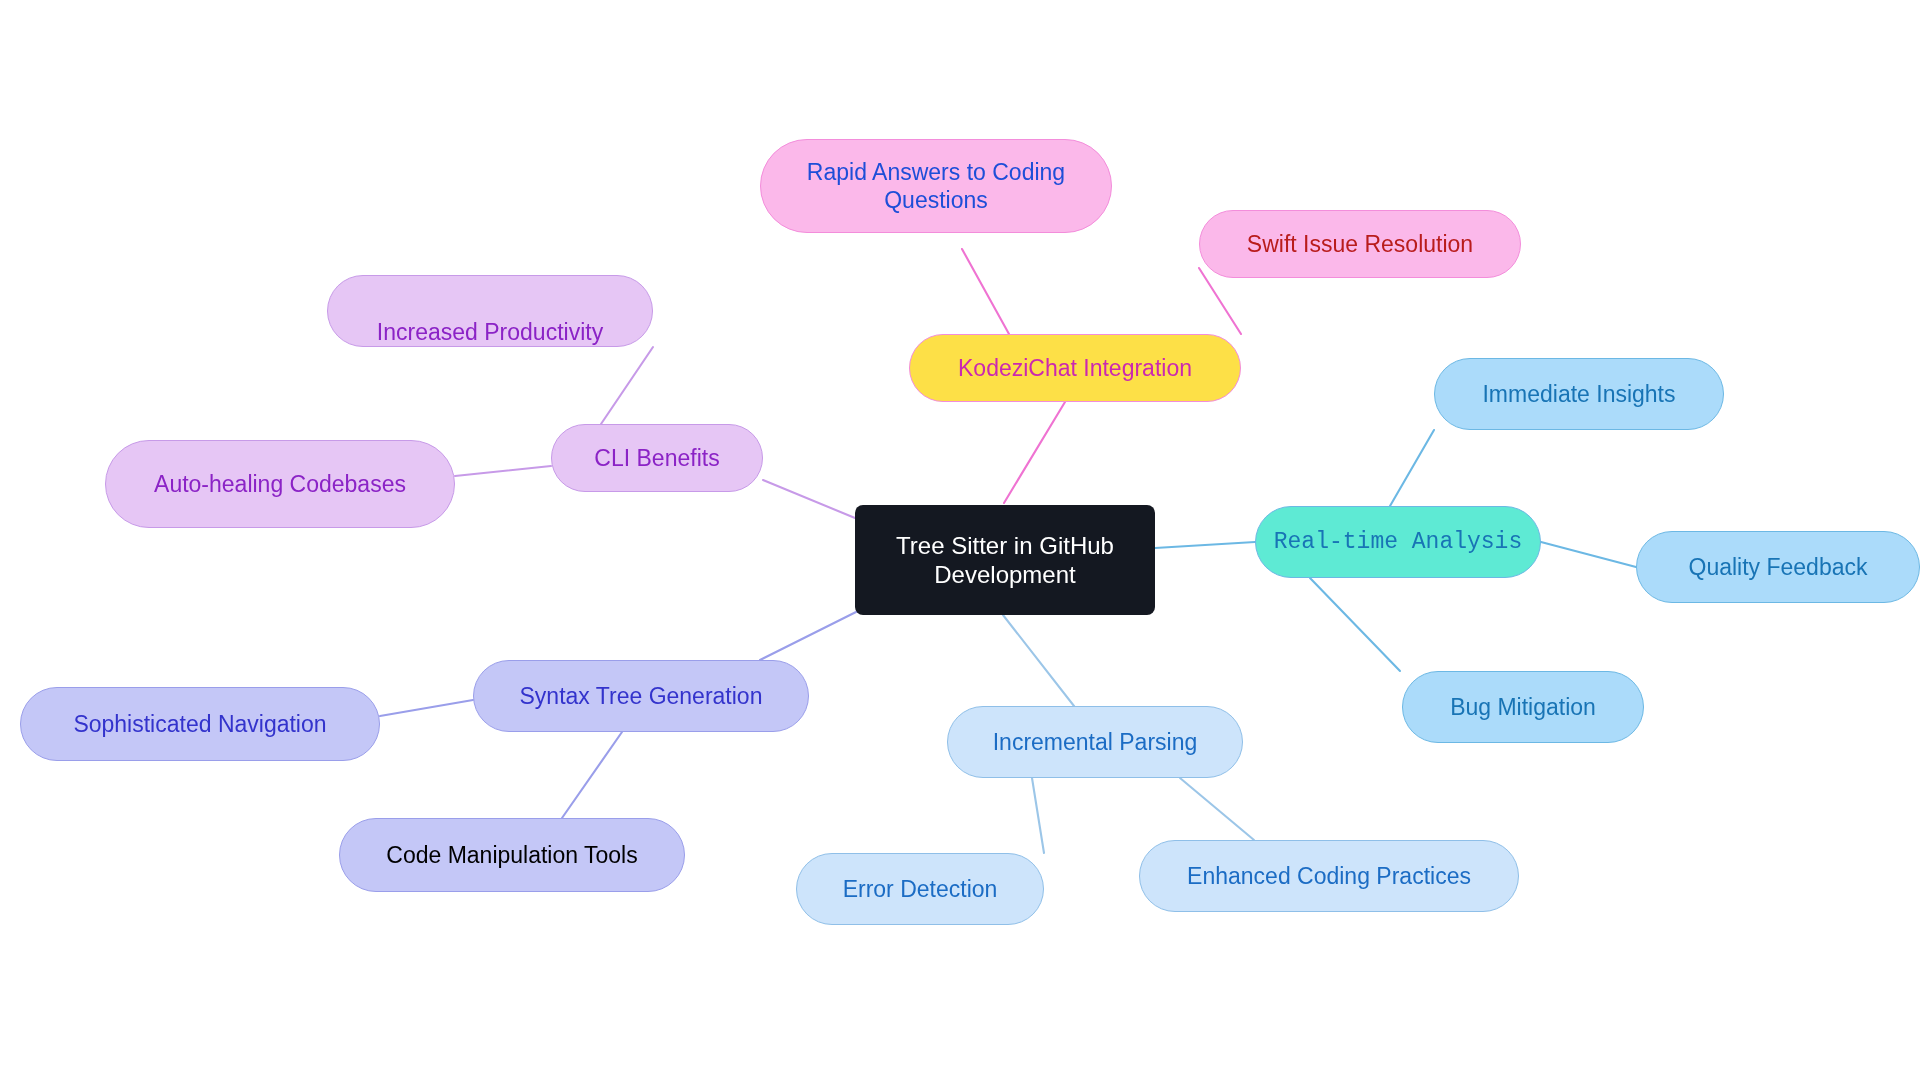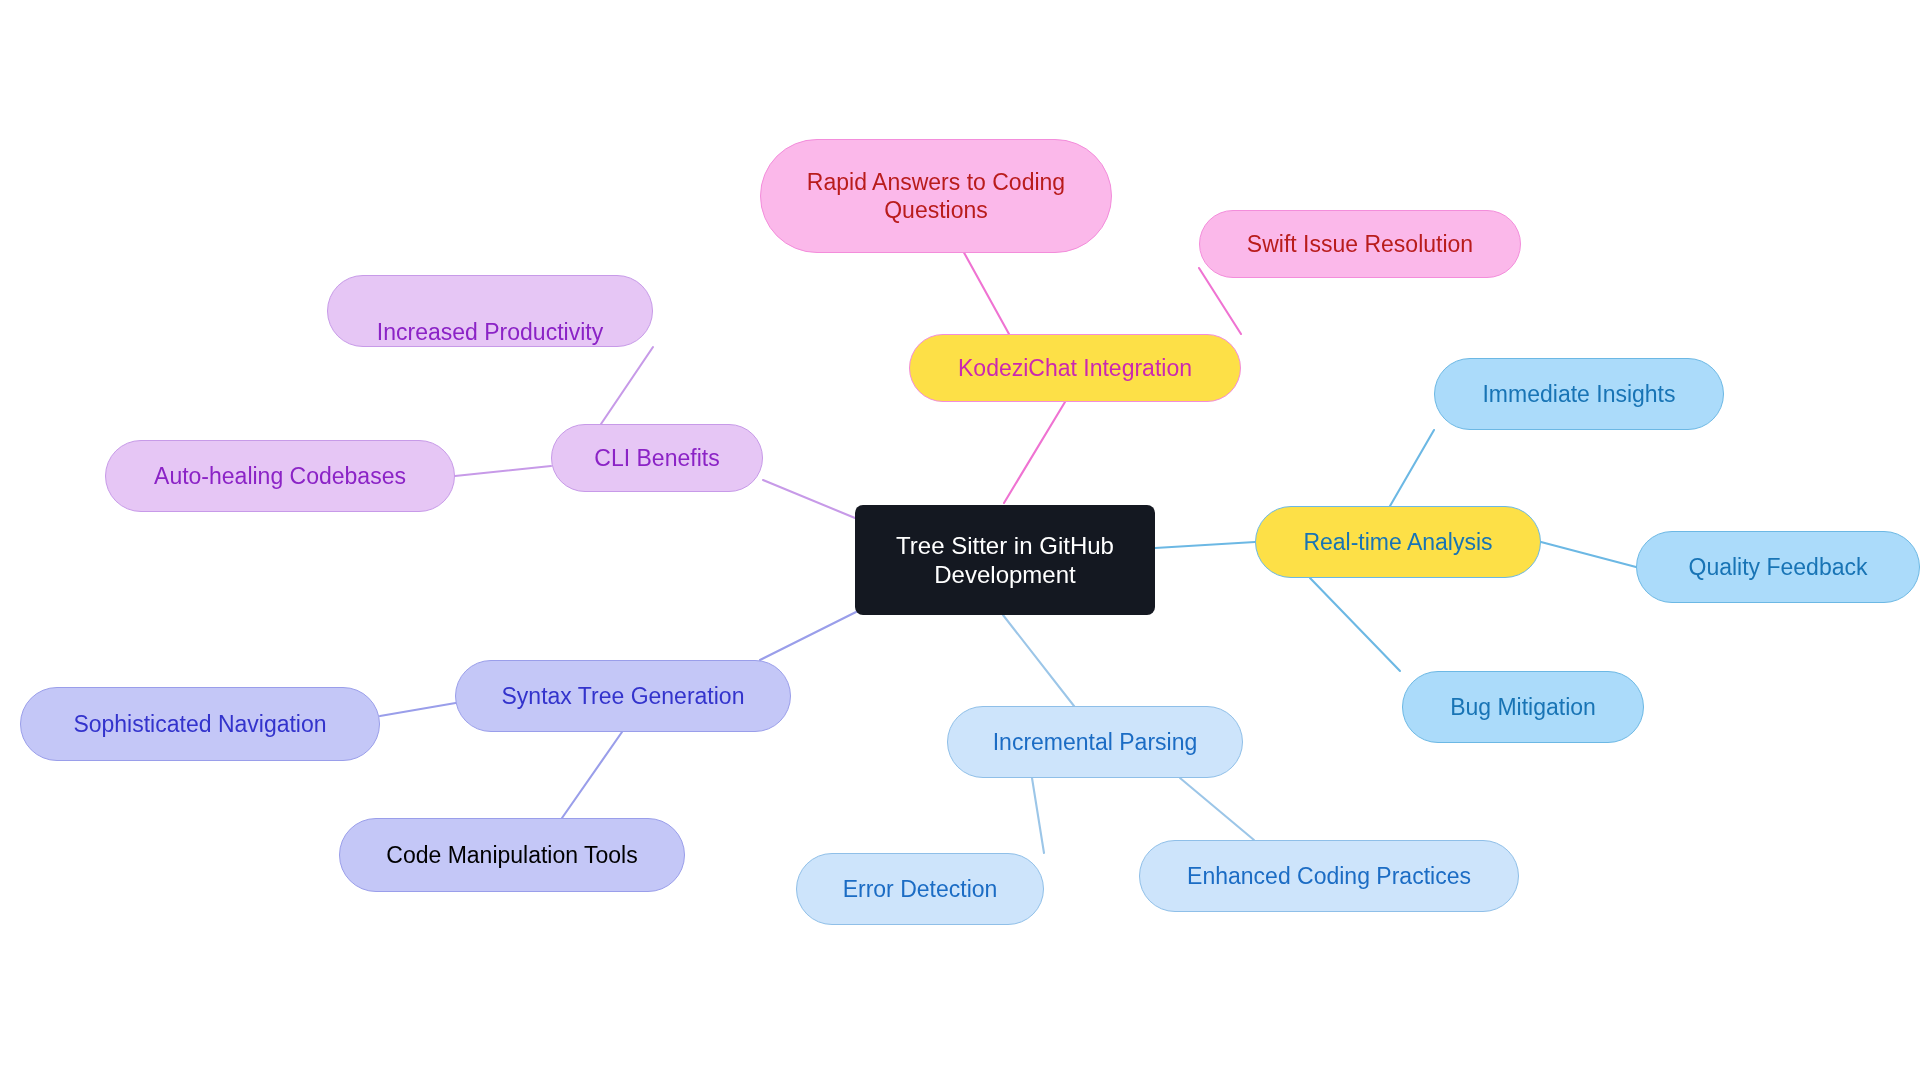--- a/index.html
+++ b/index.html
@@ -66,30 +66,30 @@
       <line x1="1003" y1="615" x2="1074" y2="706" stroke="#9cc6e8" stroke-width="2.1" stroke-linecap="round"></line>
       <line x1="1044" y1="853" x2="1032" y2="778" stroke="#9cc6e8" stroke-width="2.1" stroke-linecap="round"></line>
       <line x1="1180" y1="778" x2="1254" y2="840" stroke="#9cc6e8" stroke-width="2.1" stroke-linecap="round"></line>
       <line x1="862" y1="609" x2="760" y2="660" stroke="#9a9eea" stroke-width="2.1" stroke-linecap="round"></line>
       <line x1="380" y1="716" x2="473" y2="700" stroke="#9a9eea" stroke-width="2.1" stroke-linecap="round"></line>
       <line x1="562" y1="818" x2="622" y2="732" stroke="#9a9eea" stroke-width="2.1" stroke-linecap="round"></line>
     </svg>
   <div id="node-layer">
       <div class="node root" style="left: 855px; top: 505px; width: 300px; height: 110px; background: rgb(20, 24, 33); color: rgb(255, 255, 255); border-color: rgb(20, 24, 33); font-size: 24px;"><span>Tree Sitter in GitHub Development</span></div>
       <div class="node branch" style="left: 909px; top: 334px; width: 332px; height: 68px; background: #fde047; color: rgb(203, 40, 176); border-color: rgb(243, 141, 219); font-size: 23px;"><span>KodeziChat Integration</span></div>
-      <div class="node leaf" style="left: 760px; top: 139px; width: 352px; height: 114px; background: rgb(251, 184, 234); color: #b91c1c; border-color: rgb(243, 141, 219); font-size: 23px;"><span>Rapid Answers to Coding
+      <div class="node leaf" style="left: 760px; top: 139px; width: 352px; height: 94px; background: rgb(251, 184, 234); color: #1d4ed8; border-color: rgb(243, 141, 219); font-size: 23px;"><span>Rapid Answers to Coding
 Questions</span></div>
       <div class="node leaf" style="left: 1199px; top: 210px; width: 322px; height: 68px; background: rgb(251, 184, 234); color: #b91c1c; border-color: rgb(243, 141, 219); font-size: 23px;"><span>Swift Issue Resolution</span></div>
       <div class="node branch" style="left: 551px; top: 424px; width: 212px; height: 68px; background: rgb(230, 198, 245); color: rgb(139, 35, 198); border-color: rgb(199, 154, 232); font-size: 23px;"><span>CLI Benefits</span></div>
       <div class="node leaf" style="left: 327px; top: 275px; width: 326px; height: 72px; background: rgb(230, 198, 245); color: rgb(139, 35, 198); border-color: rgb(199, 154, 232); font-size: 23px; align-items: flex-end;"><span>Increased Productivity</span></div>
-      <div class="node leaf" style="left: 105px; top: 440px; width: 350px; height: 72px; background: rgb(230, 198, 245); color: rgb(139, 35, 198); border-color: rgb(199, 154, 232); font-size: 23px;"><span>Auto-healing Codebases</span></div>
-      <div class="node branch" style="left: 1255px; top: 506px; width: 286px; height: 72px; background: #fde047; color: rgb(24, 116, 181); border-color: rgb(108, 184, 228); font-size: 23px;"><span>Real-time Analysis</span></div>
+      <div class="node leaf" style="left: 105px; top: 440px; width: 350px; height: 88px; background: rgb(230, 198, 245); color: rgb(139, 35, 198); border-color: rgb(199, 154, 232); font-size: 23px;"><span>Auto-healing Codebases</span></div>
+      <div class="node branch" style="left: 1255px; top: 506px; width: 286px; height: 72px; background: #5eead4; color: rgb(24, 116, 181); border-color: rgb(108, 184, 228); font-size: 23px; font-family: Liberation Mono, monospace;"><span>Real-time Analysis</span></div>
       <div class="node leaf" style="left: 1434px; top: 358px; width: 290px; height: 72px; background: rgb(171, 219, 250); color: rgb(24, 116, 181); border-color: rgb(108, 184, 228); font-size: 23px;"><span>Immediate Insights</span></div>
       <div class="node leaf" style="left: 1636px; top: 531px; width: 284px; height: 72px; background: rgb(171, 219, 250); color: rgb(24, 116, 181); border-color: rgb(108, 184, 228); font-size: 23px;"><span>Quality Feedback</span></div>
       <div class="node leaf" style="left: 1402px; top: 671px; width: 242px; height: 72px; background: rgb(171, 219, 250); color: rgb(24, 116, 181); border-color: rgb(108, 184, 228); font-size: 23px;"><span>Bug Mitigation</span></div>
       <div class="node branch" style="left: 947px; top: 706px; width: 296px; height: 72px; background: rgb(205, 228, 251); color: rgb(27, 108, 196); border-color: rgb(143, 191, 232); font-size: 23px;"><span>Incremental Parsing</span></div>
       <div class="node leaf" style="left: 796px; top: 853px; width: 248px; height: 72px; background: rgb(205, 228, 251); color: rgb(27, 108, 196); border-color: rgb(143, 191, 232); font-size: 23px;"><span>Error Detection</span></div>
       <div class="node leaf" style="left: 1139px; top: 840px; width: 380px; height: 72px; background: rgb(205, 228, 251); color: rgb(27, 108, 196); border-color: rgb(143, 191, 232); font-size: 23px;"><span>Enhanced Coding Practices</span></div>
-      <div class="node branch" style="left: 455px; top: 660px; width: 336px; height: 72px; background: rgb(196, 199, 247); color: rgb(51, 51, 204); border-color: rgb(154, 158, 234); font-size: 23px;"><span>Syntax Tree Generation</span></div>
+      <div class="node branch" style="left: 473px; top: 660px; width: 336px; height: 72px; background: rgb(196, 199, 247); color: rgb(51, 51, 204); border-color: rgb(154, 158, 234); font-size: 23px;"><span>Syntax Tree Generation</span></div>
       <div class="node leaf" style="left: 20px; top: 687px; width: 360px; height: 74px; background: rgb(196, 199, 247); color: rgb(51, 51, 204); border-color: rgb(154, 158, 234); font-size: 23px;"><span>Sophisticated Navigation</span></div>
       <div class="node leaf" style="left: 339px; top: 818px; width: 346px; height: 74px; background: rgb(196, 199, 247); color: #000000; border-color: rgb(154, 158, 234); font-size: 23px;"><span>Code Manipulation Tools</span></div>
     </div>
 </div>
 
 </body></html>

